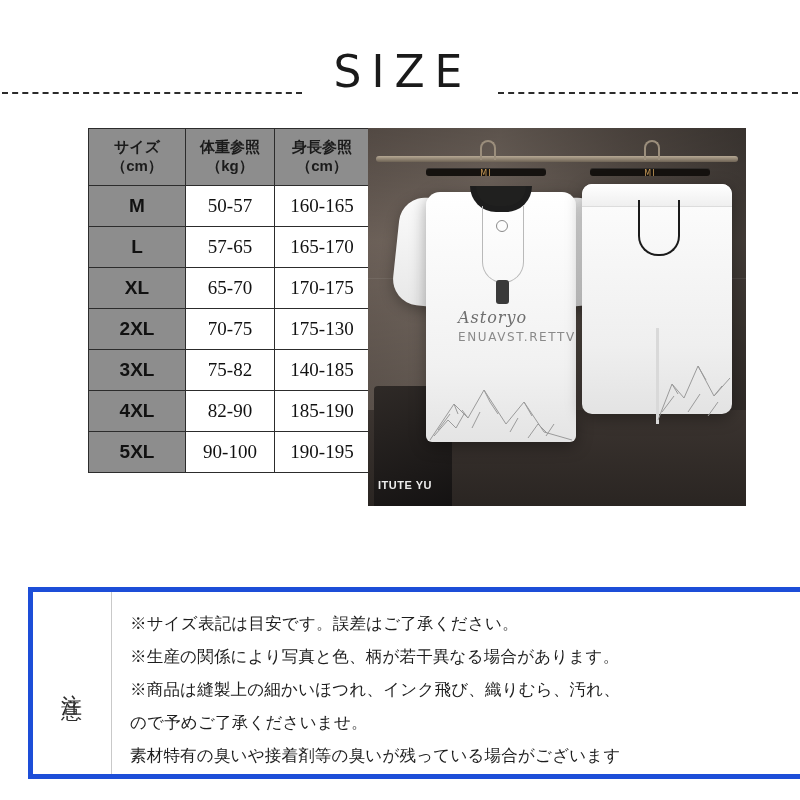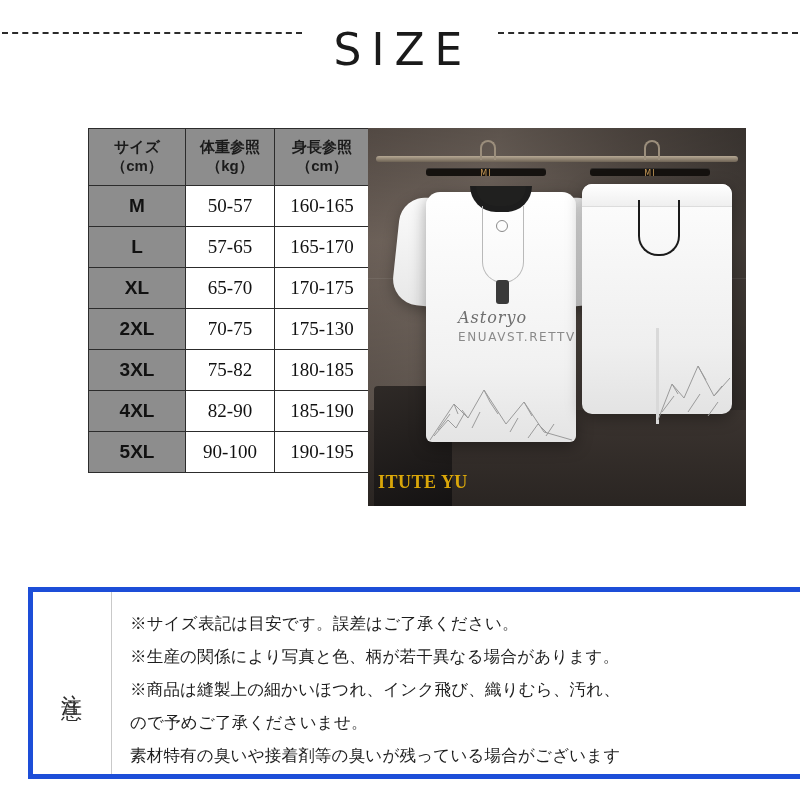--- a/index.html
+++ b/index.html
@@ -21,21 +21,21 @@
   }
 
   
   .header {
     position: absolute;
     left: 0;
     top: 28px;
     width: 800px;
     height: 66px;
     display: flex;
-    align-items: flex-start;
+    align-items: flex-end;
     justify-content: center;
   }
   .dash-line {
     flex: 0 0 auto;
     width: 300px;
     height: 0;
     border-top: 2px dashed #2b2b2b;
     margin-top: 4px;
   }
   .dash-line.left { margin-right: 26px; }
@@ -128,24 +128,24 @@
     bottom: 0;
     width: 78px;
     height: 120px;
     background: linear-gradient(160deg, #2f2a27, #141212);
     border-radius: 4px 8px 0 0;
   }
   .ph-bagtext {
     position: absolute;
     left: 10px;
     bottom: 14px;
-    color: #eab308;
-    font-family: Liberation Serif, serif;
+    color: #ffffff;
+    font-family: Liberation Sans, sans-serif;
     font-weight: bold;
-    font-size: 18px;
+    font-size: 11px;
     line-height: 1.05;
     letter-spacing: 0.5px;
     opacity: 0.92;
   }
 
   
   .hanger-rod {
     position: absolute;
     left: 8px;
     top: 28px;
@@ -448,21 +448,21 @@
           <td>170-175</td>
         </tr>
         <tr>
           <td class="sz">2XL</td>
           <td>70-75</td>
           <td>175-130</td>
         </tr>
         <tr>
           <td class="sz">3XL</td>
           <td>75-82</td>
-          <td>180-185</td>
+          <td>140-185</td>
         </tr>
         <tr>
           <td class="sz">4XL</td>
           <td>82-90</td>
           <td>185-190</td>
         </tr>
         <tr>
           <td class="sz">5XL</td>
           <td>90-100</td>
           <td>190-195</td>

